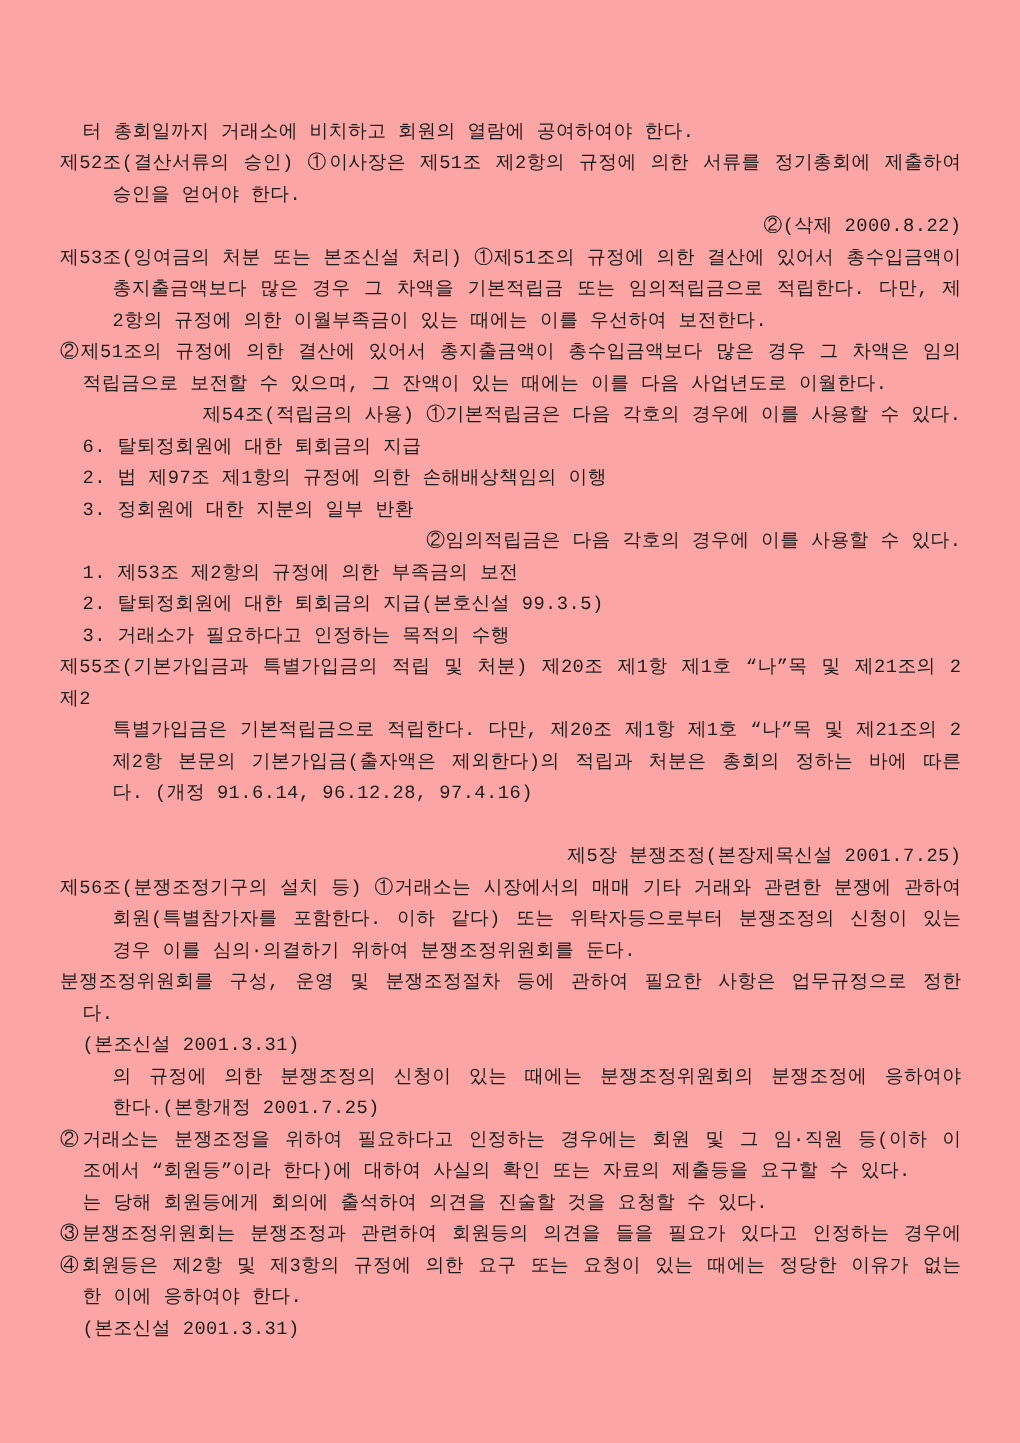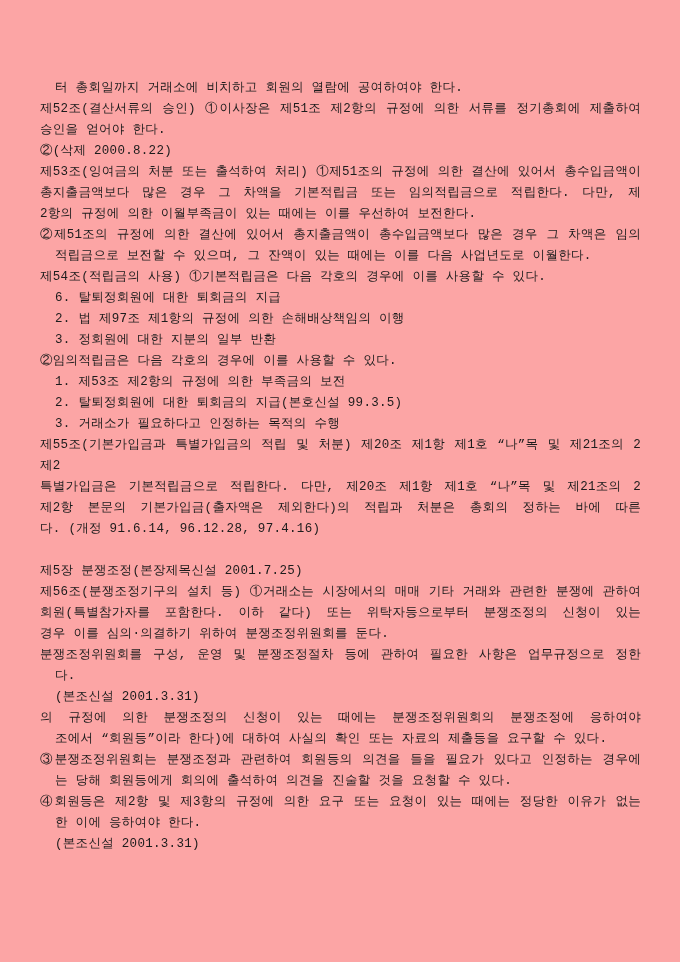--- a/index.html
+++ b/index.html
@@ -24,39 +24,39 @@
     font-size: 12.5px;
     line-height: 21px;
     letter-spacing: 0.3px;
   }
   .line {
     min-height: 21px;
     white-space: normal;
     overflow: hidden;
   }
   
-  .in0 { margin-left: 0; }
+  .in0 { margin-left: 0; text-align: right; }
   .in1 { margin-left: 15px; }
-  .in2 { }
+  .in2 { margin-left: 35px; }
   
   .j {
     text-align: justify;
     text-align-last: justify;
   }
 </style>
 </head>
 <body>
 
 <div class="page">
   <div class="doc" style="color: rgb(28, 28, 28);">
       <div class="line in1">터 총회일까지 거래소에 비치하고 회원의 열람에 공여하여야 한다.</div>
       <div class="line in0 j">제52조(결산서류의 승인) ①이사장은 제51조 제2항의 규정에 의한 서류를 정기총회에 제출하여</div>
       <div class="line in2">승인을 얻어야 한다.</div>
       <div class="line in0">②(삭제 2000.8.22)</div>
-      <div class="line in0 j">제53조(잉여금의 처분 또는 출석하여 처리) ①제51조의 규정에 의한 결산에 있어서 총수입금액이</div>
+      <div class="line in0 j">제53조(잉여금의 처분 또는 본조신설 처리) ①제51조의 규정에 의한 결산에 있어서 총수입금액이</div>
       <div class="line in2 j">총지출금액보다 많은 경우 그 차액을 기본적립금 또는 임의적립금으로 적립한다. 다만, 제</div>
       <div class="line in2">2항의 규정에 의한 이월부족금이 있는 때에는 이를 우선하여 보전한다.</div>
       <div class="line in0 j">②제51조의 규정에 의한 결산에 있어서 총지출금액이 총수입금액보다 많은 경우 그 차액은 임의</div>
       <div class="line in1">적립금으로 보전할 수 있으며, 그 잔액이 있는 때에는 이를 다음 사업년도로 이월한다.</div>
       <div class="line in0">제54조(적립금의 사용) ①기본적립금은 다음 각호의 경우에 이를 사용할 수 있다.</div>
       <div class="line in1">6. 탈퇴정회원에 대한 퇴회금의 지급</div>
       <div class="line in1">2. 법 제97조 제1항의 규정에 의한 손해배상책임의 이행</div>
       <div class="line in1">3. 정회원에 대한 지분의 일부 반환</div>
       <div class="line in0">②임의적립금은 다음 각호의 경우에 이를 사용할 수 있다.</div>
       <div class="line in1">1. 제53조 제2항의 규정에 의한 부족금의 보전</div>
@@ -68,20 +68,22 @@
       <div class="line in2">다. (개정 91.6.14, 96.12.28, 97.4.16)</div>
       <div class="line in0">&nbsp;</div>
       <div class="line in0">제5장 분쟁조정(본장제목신설 2001.7.25)</div>
       <div class="line in0 j">제56조(분쟁조정기구의 설치 등) ①거래소는 시장에서의 매매 기타 거래와 관련한 분쟁에 관하여</div>
       <div class="line in2 j">회원(특별참가자를 포함한다. 이하 같다) 또는 위탁자등으로부터 분쟁조정의 신청이 있는</div>
       <div class="line in2">경우 이를 심의·의결하기 위하여 분쟁조정위원회를 둔다.</div>
       <div class="line in0 j">분쟁조정위원회를 구성, 운영 및 분쟁조정절차 등에 관하여 필요한 사항은 업무규정으로 정한</div>
       <div class="line in1">다.</div>
       <div class="line in1">(본조신설 2001.3.31)</div>
       <div class="line in2 j">의 규정에 의한 분쟁조정의 신청이 있는 때에는 분쟁조정위원회의 분쟁조정에 응하여야</div>
+      <div class="line in2">한다.(본항개정 2001.7.25)</div>
+      <div class="line in0 j">②거래소는 분쟁조정을 위하여 필요하다고 인정하는 경우에는 회원 및 그 임·직원 등(이하 이</div>
       <div class="line in1">조에서 “회원등”이라 한다)에 대하여 사실의 확인 또는 자료의 제출등을 요구할 수 있다.</div>
+      <div class="line in1">는 당해 회원등에게 회의에 출석하여 의견을 진술할 것을 요청할 수 있다.</div>
       <div class="line in0 j">③분쟁조정위원회는 분쟁조정과 관련하여 회원등의 의견을 들을 필요가 있다고 인정하는 경우에</div>
-      <div class="line in1">는 당해 회원등에게 회의에 출석하여 의견을 진술할 것을 요청할 수 있다.</div>
       <div class="line in0 j">④회원등은 제2항 및 제3항의 규정에 의한 요구 또는 요청이 있는 때에는 정당한 이유가 없는</div>
       <div class="line in1">한 이에 응하여야 한다.</div>
       <div class="line in1">(본조신설 2001.3.31)</div>
     </div>
 </div>
 
 </body></html>

